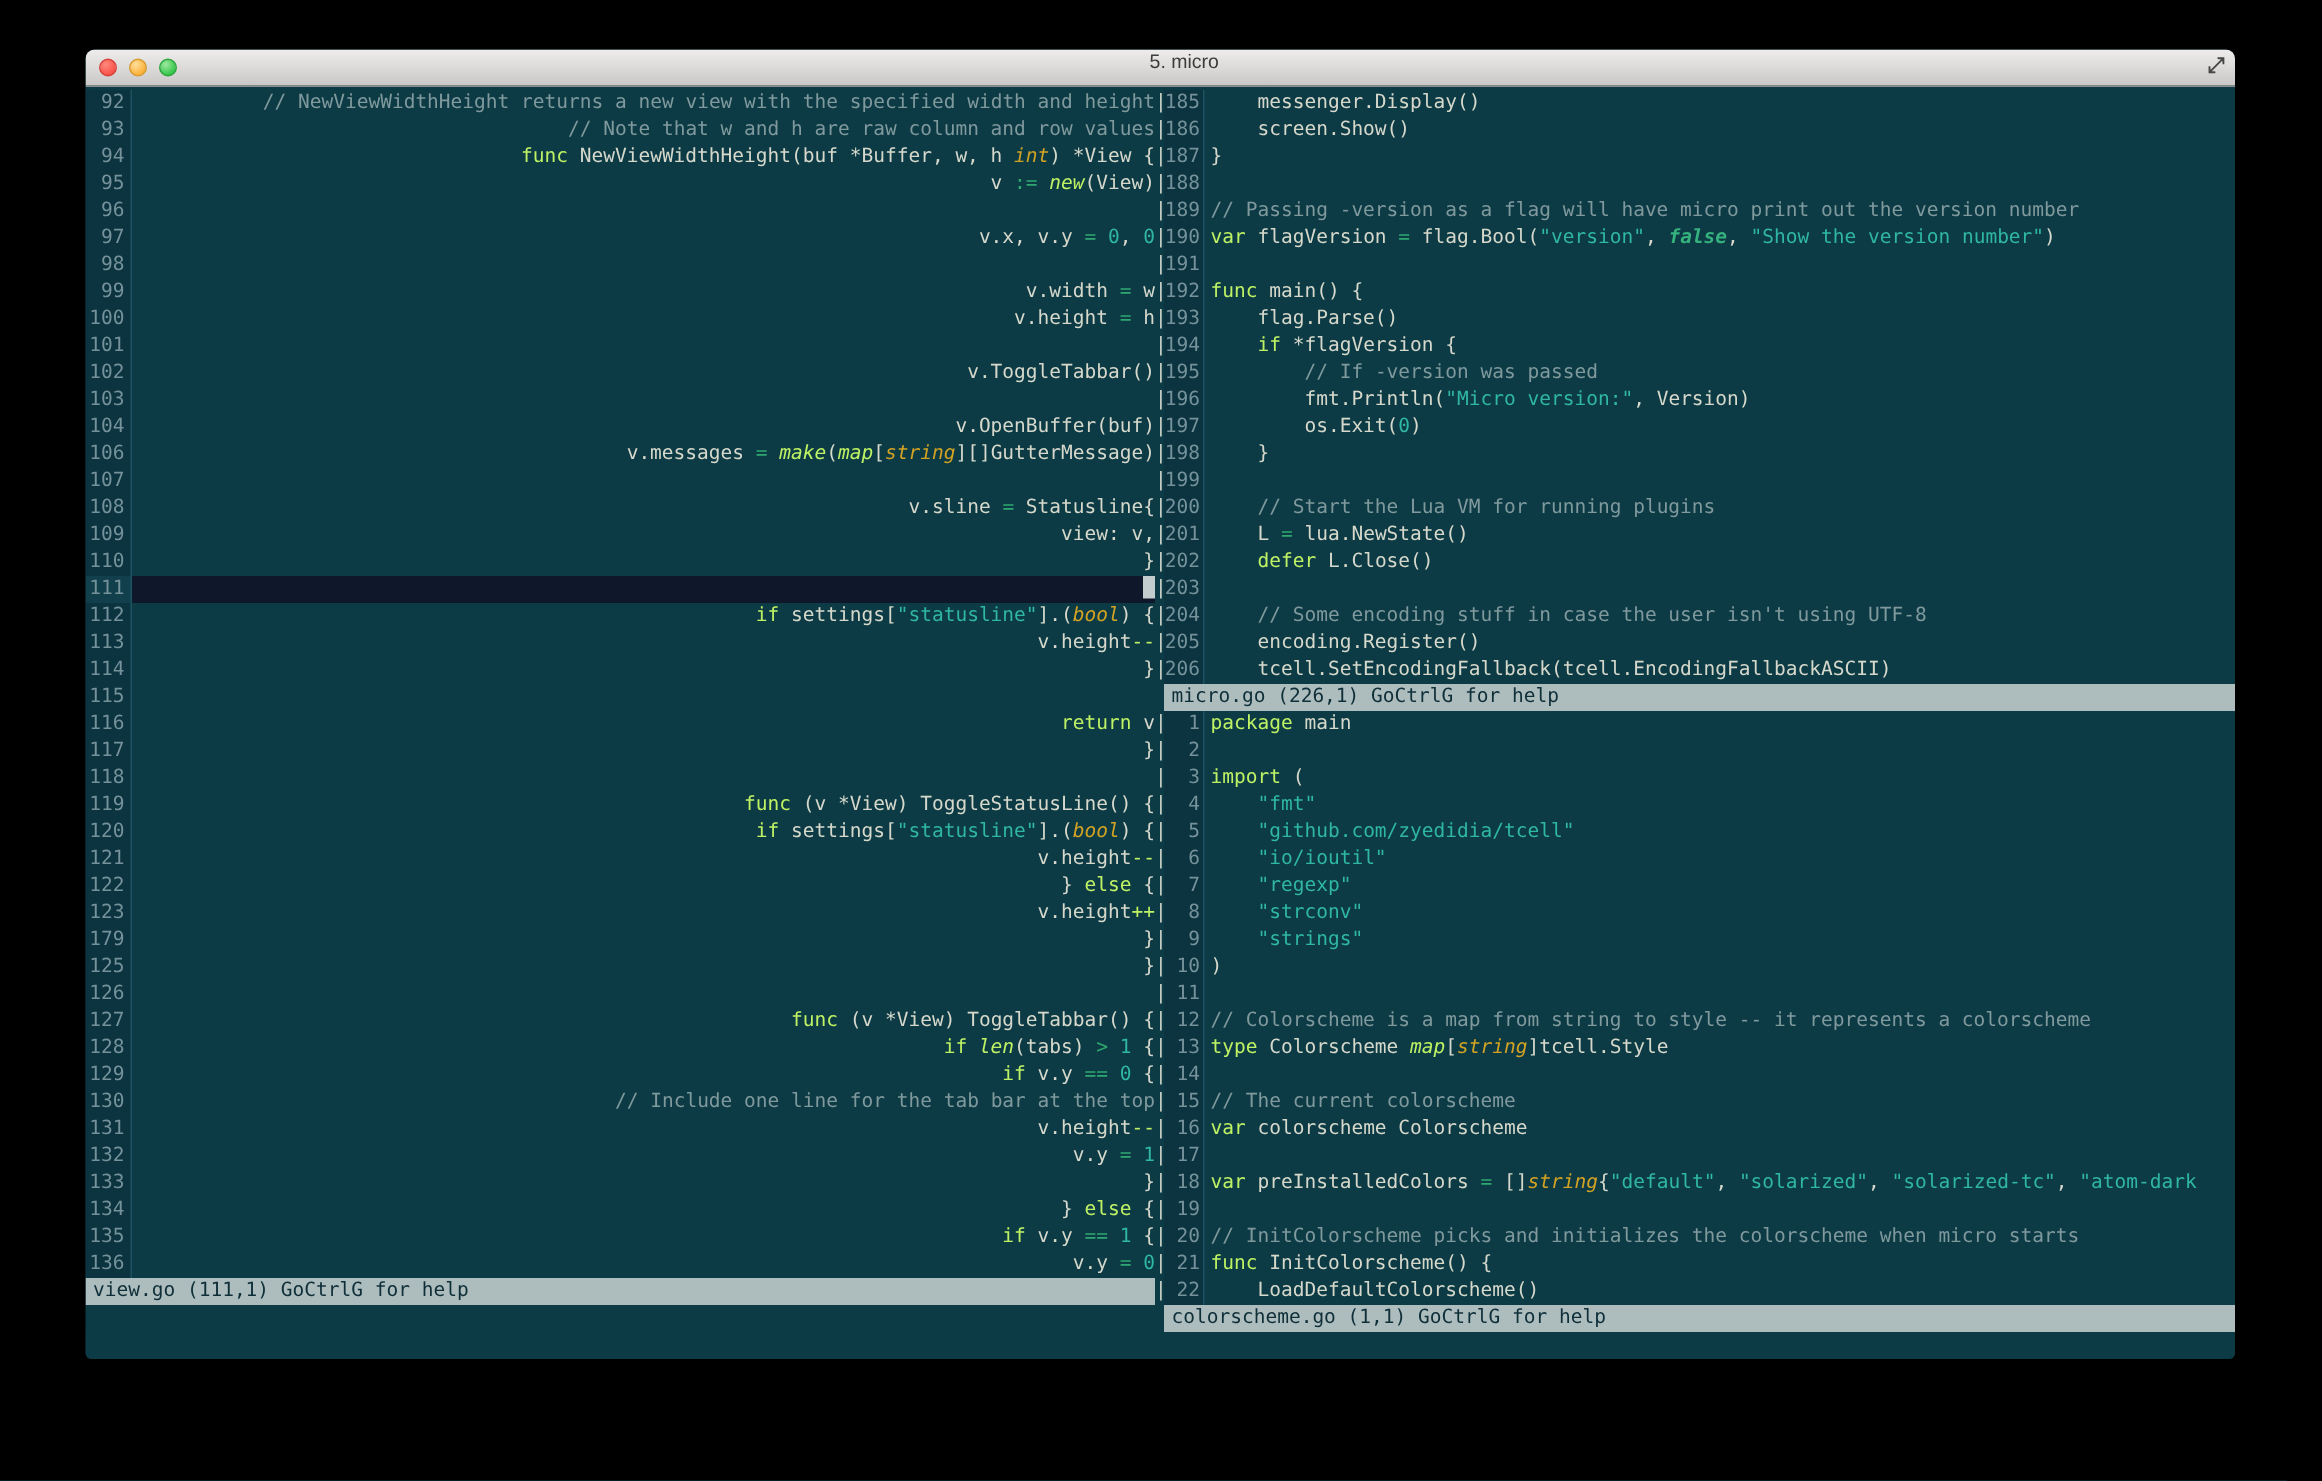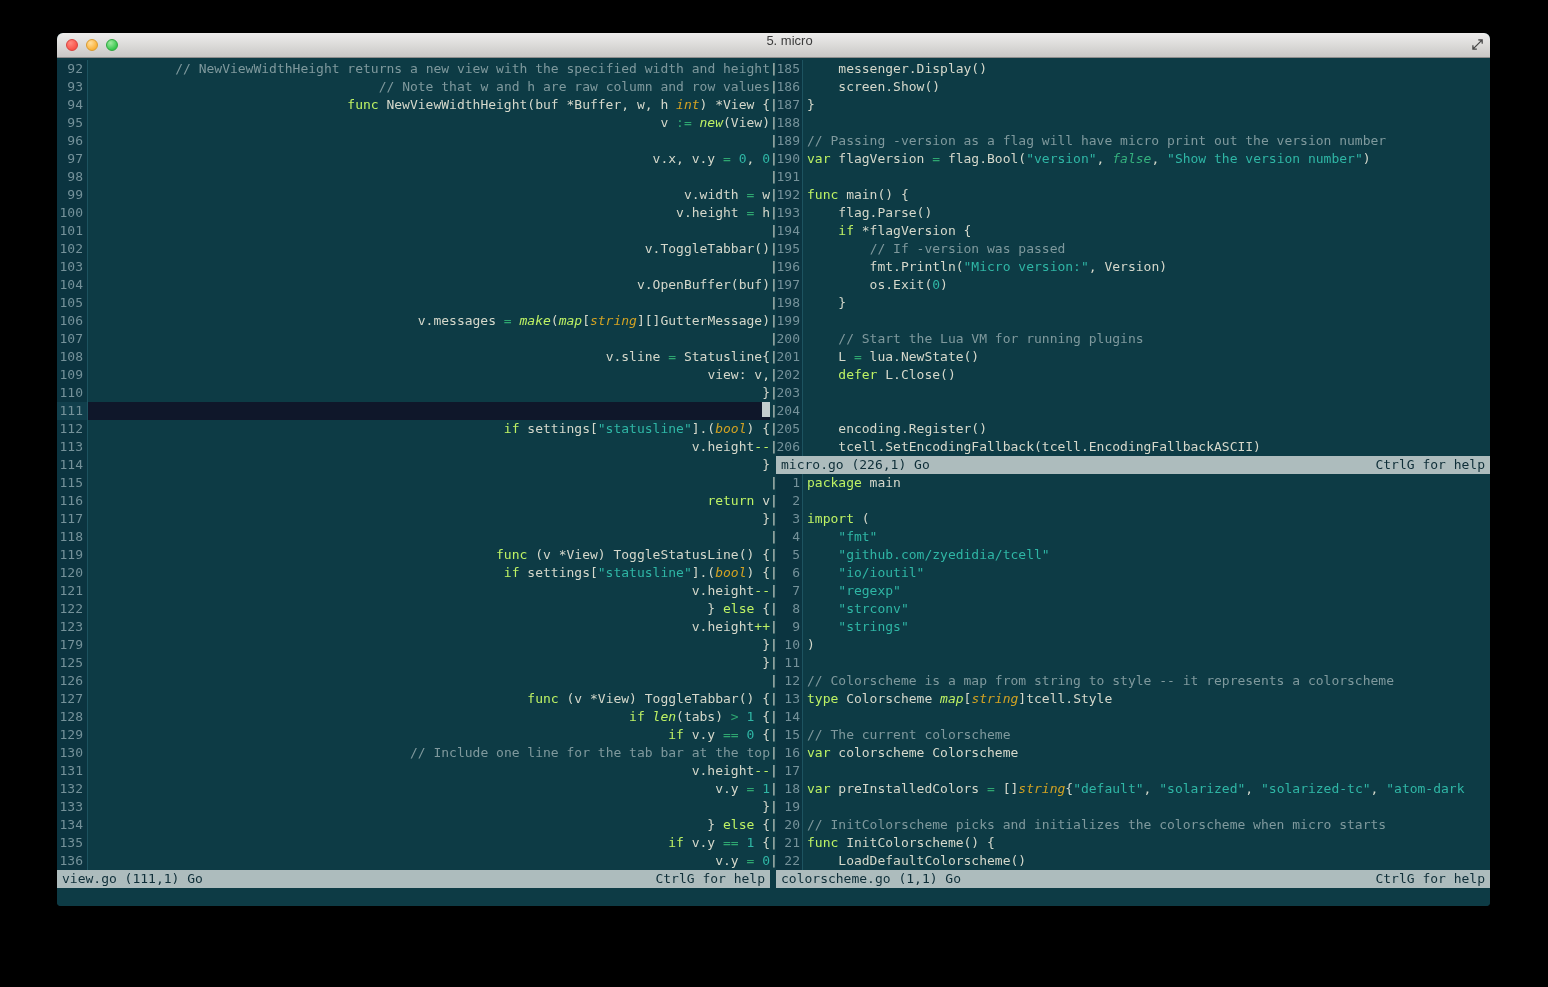--- a/index.html
+++ b/index.html
@@ -35,24 +35,24 @@
   .cursor{display:inline-block;width:8px;height:15px;background:#c4cdcd;vertical-align:-2px;}
 
   .tok-t{color:#d5d8cb;}
   .tok-c{color:#7f999d;}
   .tok-k{color:#bef264;}
   .tok-b{color:#bef264;font-style:italic;}
   .tok-o{color:#2fa771;}
   .tok-s{color:#2fb6a5;}
   .tok-n{color:#2fb6a5;}
   .tok-y{color:#d2a223;font-style:italic;margin-top:18px;}
-  .tok-g{color:#35b17e;font-style:italic;}
+  .tok-g{color:#35b17e;font-style:italic;font-weight:bold;}
 
   .statusbar{height:18px;background:#adbcbd;color:#0e2e38;display:flex;
-             justify-content:space-between;padding:0 5px;box-sizing:border-box;}
+             padding:0 5px;box-sizing:border-box;}
   .right-pane .statusbar{margin-left:6px;}
   .cmdline{position:absolute;left:0;right:0;bottom:0;height:18px;background:#0d3b45;}
 </style>
 </head>
 <body>
 
 <div class="window">
   <div class="titlebar">
     <div class="lights">
       <div class="light close"></div>
@@ -72,21 +72,20 @@
           <div class="row"><span class="gutter">95</span><span class="code"><span class="tok-t">    v </span><span class="tok-o">:=</span><span class="tok-t"> </span><span class="tok-b">new</span><span class="tok-t">(View)</span></span></div>
           <div class="row"><span class="gutter">96</span><span class="code"></span></div>
           <div class="row"><span class="gutter">97</span><span class="code"><span class="tok-t">    v.x, v.y </span><span class="tok-o">=</span><span class="tok-t"> </span><span class="tok-n">0</span><span class="tok-t">, </span><span class="tok-n">0</span></span></div>
           <div class="row"><span class="gutter">98</span><span class="code"></span></div>
           <div class="row"><span class="gutter">99</span><span class="code"><span class="tok-t">    v.width </span><span class="tok-o">=</span><span class="tok-t"> w</span></span></div>
           <div class="row"><span class="gutter">100</span><span class="code"><span class="tok-t">    v.height </span><span class="tok-o">=</span><span class="tok-t"> h</span></span></div>
           <div class="row"><span class="gutter">101</span><span class="code"></span></div>
           <div class="row"><span class="gutter">102</span><span class="code"><span class="tok-t">    v.ToggleTabbar()</span></span></div>
           <div class="row"><span class="gutter">103</span><span class="code"></span></div>
           <div class="row"><span class="gutter">104</span><span class="code"><span class="tok-t">    v.OpenBuffer(buf)</span></span></div>
-          <div class="row"><span class="gutter">105</span><span class="code"></span></div>
           <div class="row"><span class="gutter">106</span><span class="code"><span class="tok-t">    v.messages </span><span class="tok-o">=</span><span class="tok-t"> </span><span class="tok-b">make</span><span class="tok-t">(</span><span class="tok-b">map</span><span class="tok-t">[</span><span class="tok-y">string</span><span class="tok-t">][]GutterMessage)</span></span></div>
           <div class="row"><span class="gutter">107</span><span class="code"></span></div>
           <div class="row"><span class="gutter">108</span><span class="code"><span class="tok-t">    v.sline </span><span class="tok-o">=</span><span class="tok-t"> Statusline{</span></span></div>
           <div class="row"><span class="gutter">109</span><span class="code"><span class="tok-t">        view: v,</span></span></div>
           <div class="row"><span class="gutter">110</span><span class="code"><span class="tok-t">    }</span></span></div>
           <div class="row cursor-line"><span class="gutter">111</span><span class="code"><span class="cursor"></span></span></div>
           <div class="row"><span class="gutter">112</span><span class="code"><span class="tok-t">    </span><span class="tok-k">if</span><span class="tok-t"> settings[</span><span class="tok-s">"statusline"</span><span class="tok-t">].(</span><span class="tok-y">bool</span><span class="tok-t">) {</span></span></div>
           <div class="row"><span class="gutter">113</span><span class="code"><span class="tok-t">        v.height</span><span class="tok-k">--</span></span></div>
           <div class="row"><span class="gutter">114</span><span class="code"><span class="tok-t">    }</span></span></div>
           <div class="row"><span class="gutter">115</span><span class="code"></span></div>
@@ -132,21 +131,21 @@
           <div class="row"><span class="divider">|</span><span class="gutter">194</span><span class="code"><span class="tok-t">    </span><span class="tok-k">if</span><span class="tok-t"> *flagVersion {</span></span></div>
           <div class="row"><span class="divider">|</span><span class="gutter">195</span><span class="code"><span class="tok-t">        </span><span class="tok-c">// If -version was passed</span></span></div>
           <div class="row"><span class="divider">|</span><span class="gutter">196</span><span class="code"><span class="tok-t">        fmt.Println(</span><span class="tok-s">"Micro version:"</span><span class="tok-t">, Version)</span></span></div>
           <div class="row"><span class="divider">|</span><span class="gutter">197</span><span class="code"><span class="tok-t">        os.Exit(</span><span class="tok-n">0</span><span class="tok-t">)</span></span></div>
           <div class="row"><span class="divider">|</span><span class="gutter">198</span><span class="code"><span class="tok-t">    }</span></span></div>
           <div class="row"><span class="divider">|</span><span class="gutter">199</span><span class="code"></span></div>
           <div class="row"><span class="divider">|</span><span class="gutter">200</span><span class="code"><span class="tok-t">    </span><span class="tok-c">// Start the Lua VM for running plugins</span></span></div>
           <div class="row"><span class="divider">|</span><span class="gutter">201</span><span class="code"><span class="tok-t">    L </span><span class="tok-o">=</span><span class="tok-t"> lua.NewState()</span></span></div>
           <div class="row"><span class="divider">|</span><span class="gutter">202</span><span class="code"><span class="tok-t">    </span><span class="tok-k">defer</span><span class="tok-t"> L.Close()</span></span></div>
           <div class="row"><span class="divider">|</span><span class="gutter">203</span><span class="code"></span></div>
-          <div class="row"><span class="divider">|</span><span class="gutter">204</span><span class="code"><span class="tok-t">    </span></span></div>
+          <div class="row"><span class="divider">|</span><span class="gutter">204</span><span class="code"><span class="tok-t">    </span><span class="tok-c">// Some encoding stuff in case the user isn't using UTF-8</span></span></div>
           <div class="row"><span class="divider">|</span><span class="gutter">205</span><span class="code"><span class="tok-t">    encoding.Register()</span></span></div>
           <div class="row"><span class="divider">|</span><span class="gutter">206</span><span class="code"><span class="tok-t">    tcell.SetEncodingFallback(tcell.EncodingFallbackASCII)</span></span></div>
         </div>
       <div class="statusbar">
         <span>micro.go (226,1) Go</span>
         <span>CtrlG for help</span>
       </div>
       <div id="right-bottom-lines">
           <div class="row"><span class="divider">|</span><span class="gutter">1</span><span class="code"><span class="tok-k">package</span><span class="tok-t"> main</span></span></div>
           <div class="row"><span class="divider">|</span><span class="gutter">2</span><span class="code"></span></div>

